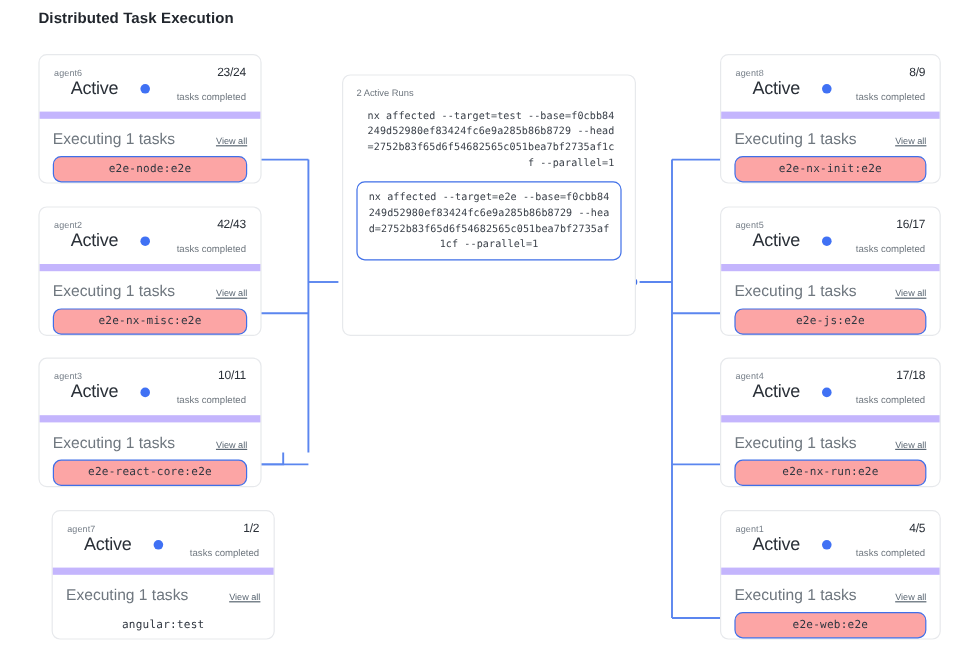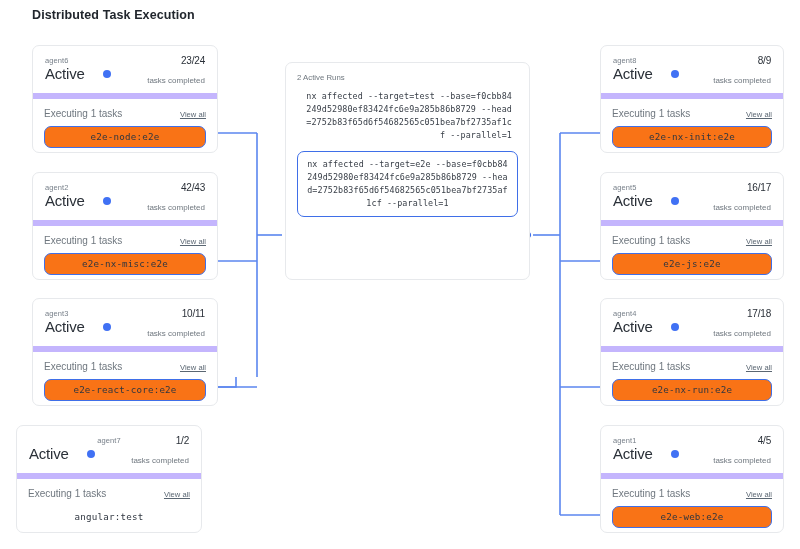--- a/index.html
+++ b/index.html
@@ -30,53 +30,53 @@
   .card-head {
     padding: 10px 12px 11px 12px;
     border-bottom: 6px solid #c4b5fd;
     position: relative;
     min-height: 52px;
   }
   .agent-name {
     font-size: 7.5px; color: #78808a; letter-spacing: .1px;
     margin-bottom: 1px;
   }
-  .status-row { display: flex; align-items: center; gap: 18px; }
+  .status-row { display: flex; align-items: center; gap: 18px; margin-left: 14px; }
   .status-text {
     font-size: 15px; color: #2a3038; font-weight: normal;
     letter-spacing: -.2px; line-height: 1.05;
   }
   .status-dot {
     width: 8px; height: 8px; border-radius: 50%;
     background: #4071f4; display: inline-block; flex: 0 0 auto;
   }
   .count {
     position: absolute; right: 12px; top: 9px;
     font-size: 10px; color: #2a3038; letter-spacing: -.2px;
   }
   .count-label {
     position: absolute; right: 12px; top: 30px;
     font-size: 8px; color: #6f777f;
   }
 
   .card-body { padding: 9px 11px 11px 11px; position: relative; }
   .body-row { display: flex; align-items: baseline; justify-content: space-between; margin-bottom: 7px; }
-  .exec-label { font-size: 10px; color: #6f777f; }
+  .exec-label { font-size: 13px; color: #6f777f; }
   .view-all {
     font-size: 7.6px; color: #5a6672; text-decoration: underline;
     cursor: pointer;
   }
   .task-pill {
     border: 1.4px solid #3f6fe8;
     border-radius: 7px;
     height: 22px;
     display: flex; align-items: center; justify-content: center;
     font-family: "DejaVu Sans Mono", monospace;
     font-size: 9.2px; color: #2f3640;
-    background: #f97316;
+    background: #fca5a5;
     letter-spacing: .2px;
   }
   .task-pill.plain {
     border: none;
     background: transparent;
   }
 
   
   .center-card {
     position: absolute; left: 285px; top: 62px; width: 245px; height: 218px;
@@ -194,21 +194,21 @@
     </div>
     <div class="card-body">
       <div class="body-row">
         <span class="exec-label">Executing 1 tasks</span>
         <span class="view-all">View all</span>
       </div>
       <div class="task-pill">e2e-react-core:e2e</div>
     </div>
   </div>
 
-  <div class="card" style="left:16px; top:425px; width:186px; height:108px;text-align:center;">
+  <div class="card" style="left:43px; top:425px; width:186px; height:108px;">
     <div class="card-head">
       <div class="agent-name">agent7</div>
       <div class="status-row">
         <span class="status-text">Active</span>
         <span class="status-dot"></span>
       </div>
       <div class="count">1/2</div>
       <div class="count-label">tasks completed</div>
     </div>
     <div class="card-body">

